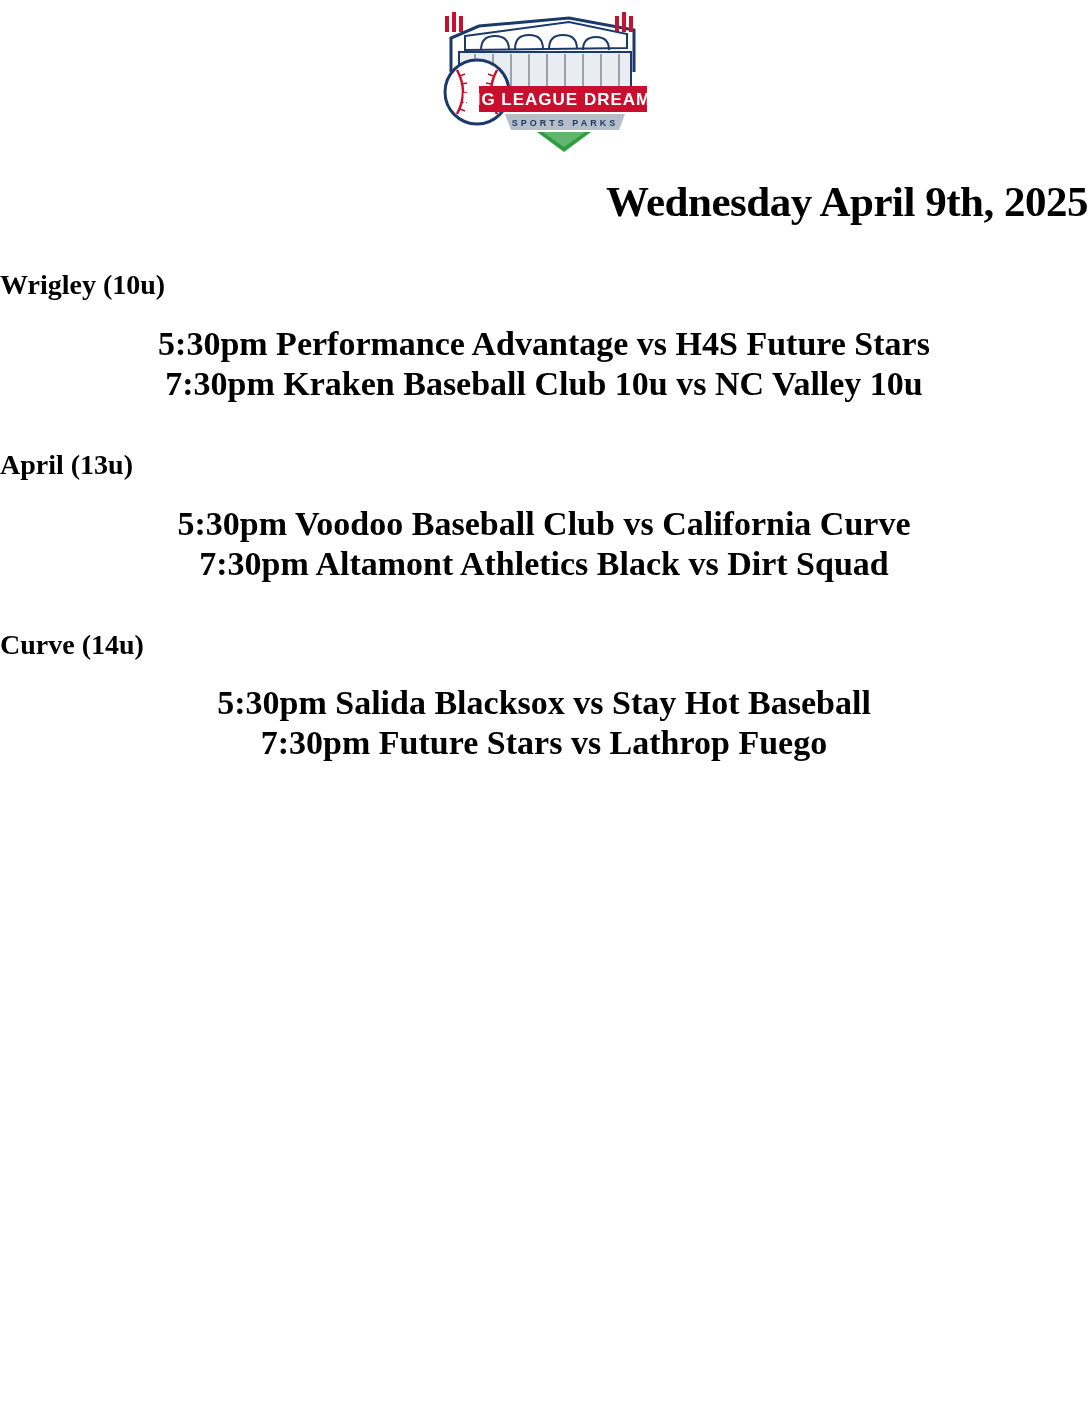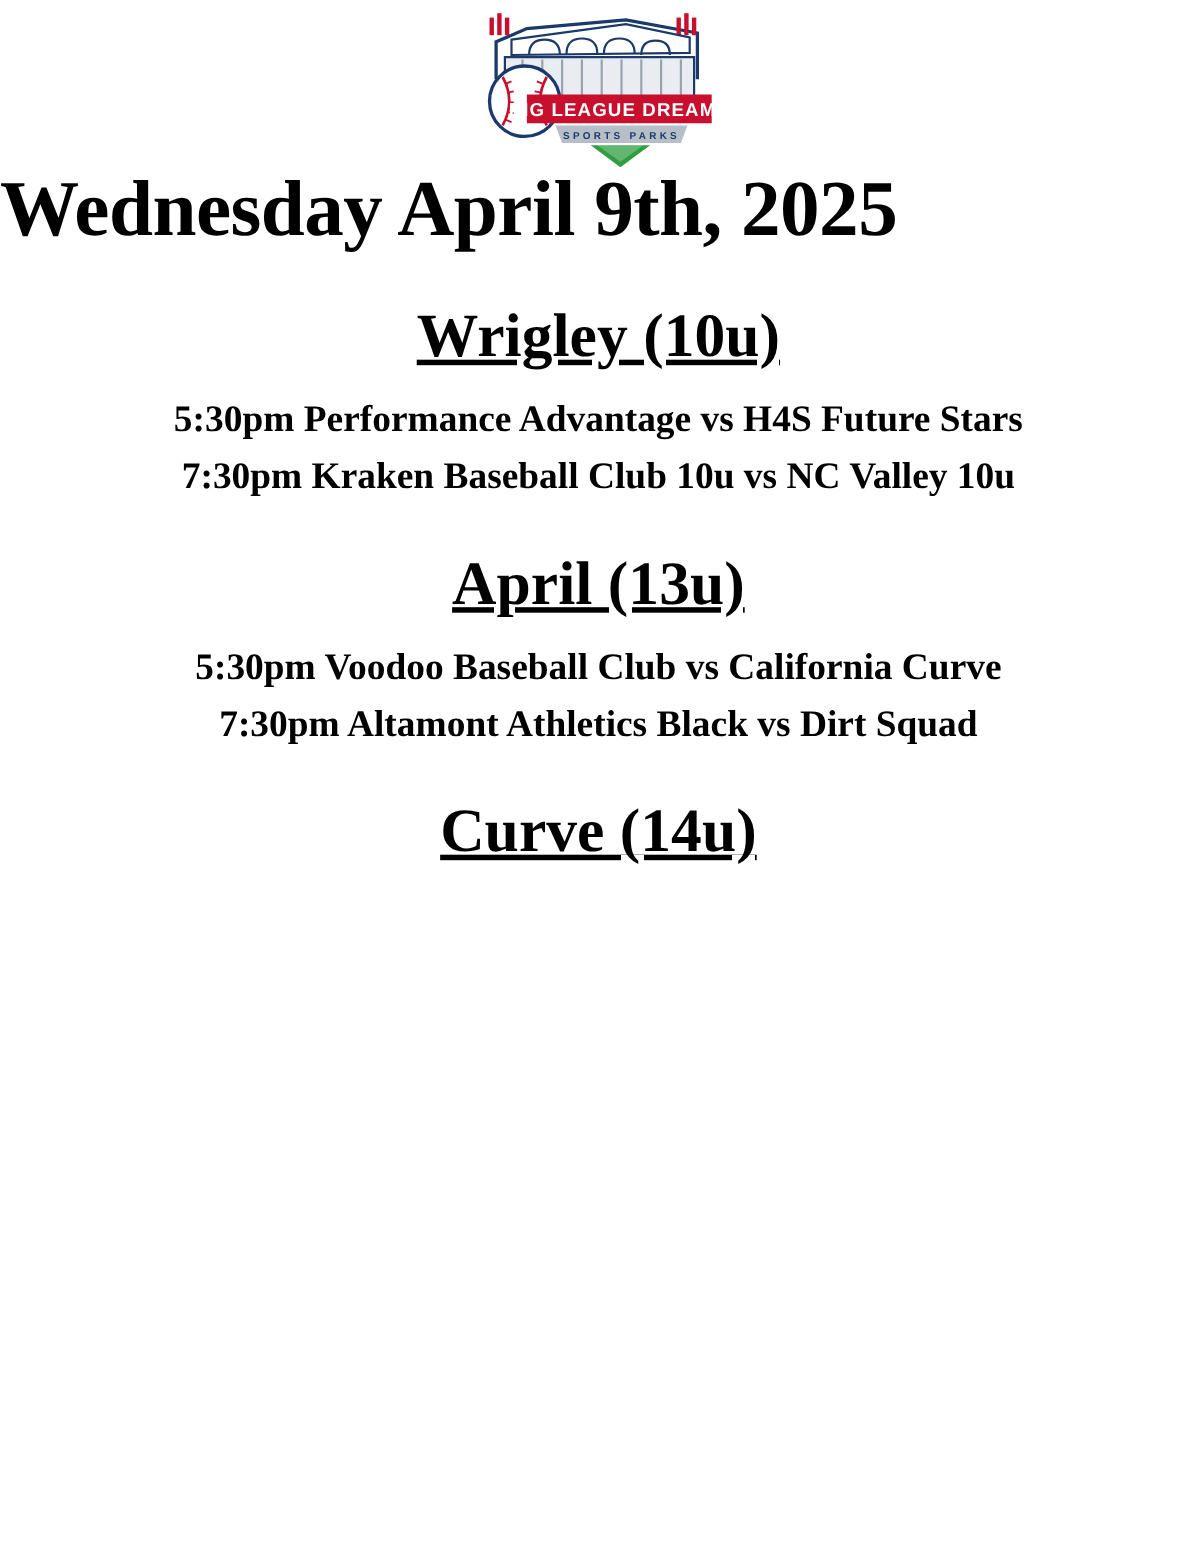--- a/index.html
+++ b/index.html
@@ -31,56 +31,53 @@
   }
   .logo {
     width: 250px;
     height: 145px;
     position: relative;
   }
   .logo svg { display: block; }
 
   
   .doc-title {
-    text-align: left;
-    font-size: 72px;
+    text-align: right;
+    font-size: 43px;
     font-weight: bold;
     letter-spacing: -0.5px;
-    margin: 0 0 0 0;
+    margin: 26px 0 0 0;
     line-height: 1.05;
     font-family: "Liberation Serif", serif;
   }
 
   .field-block {
     margin-top: 44px;
   }
   .field-block.first { margin-top: 44px; }
 
   .field-name {
-    text-align: center;
-    font-size: 56px;
+    font-size: 28px;
     font-weight: bold;
-    text-decoration: underline;
     text-underline-offset: 3px;
     line-height: 1.2;
     margin: 0;
   }
 
   .game-line {
     text-align: center;
     font-size: 34px;
     font-weight: bold;
     line-height: 1.18;
     margin: 0;
   }
   .games {
     margin-top: 22px;
   }
   .games .game-line + .game-line {
-    margin-top: 12px;
   }
 </style>
 </head>
 <body>
 
 <div class="page">
 
   <div class="logo-wrap">
     <div class="logo">
       <svg viewBox="0 0 250 145" width="250" height="145" xmlns="http://www.w3.org/2000/svg">
@@ -163,15 +160,19 @@
   <section class="field-block">
     <h2 class="field-name">April (13u)</h2>
     <div class="games">
       <p class="game-line">5:30pm Voodoo Baseball Club vs California Curve</p>
       <p class="game-line">7:30pm Altamont Athletics Black vs Dirt Squad</p>
     </div>
   </section>
 
   <section class="field-block">
     <h2 class="field-name">Curve (14u)</h2>
+    <div class="games">
+      <p class="game-line">5:30pm Salida Blacksox  vs Stay Hot Baseball</p>
+      <p class="game-line">7:30pm Future Stars vs Lathrop Fuego</p>
+    </div>
   </section>
 
 </div>
 
 </body></html>

